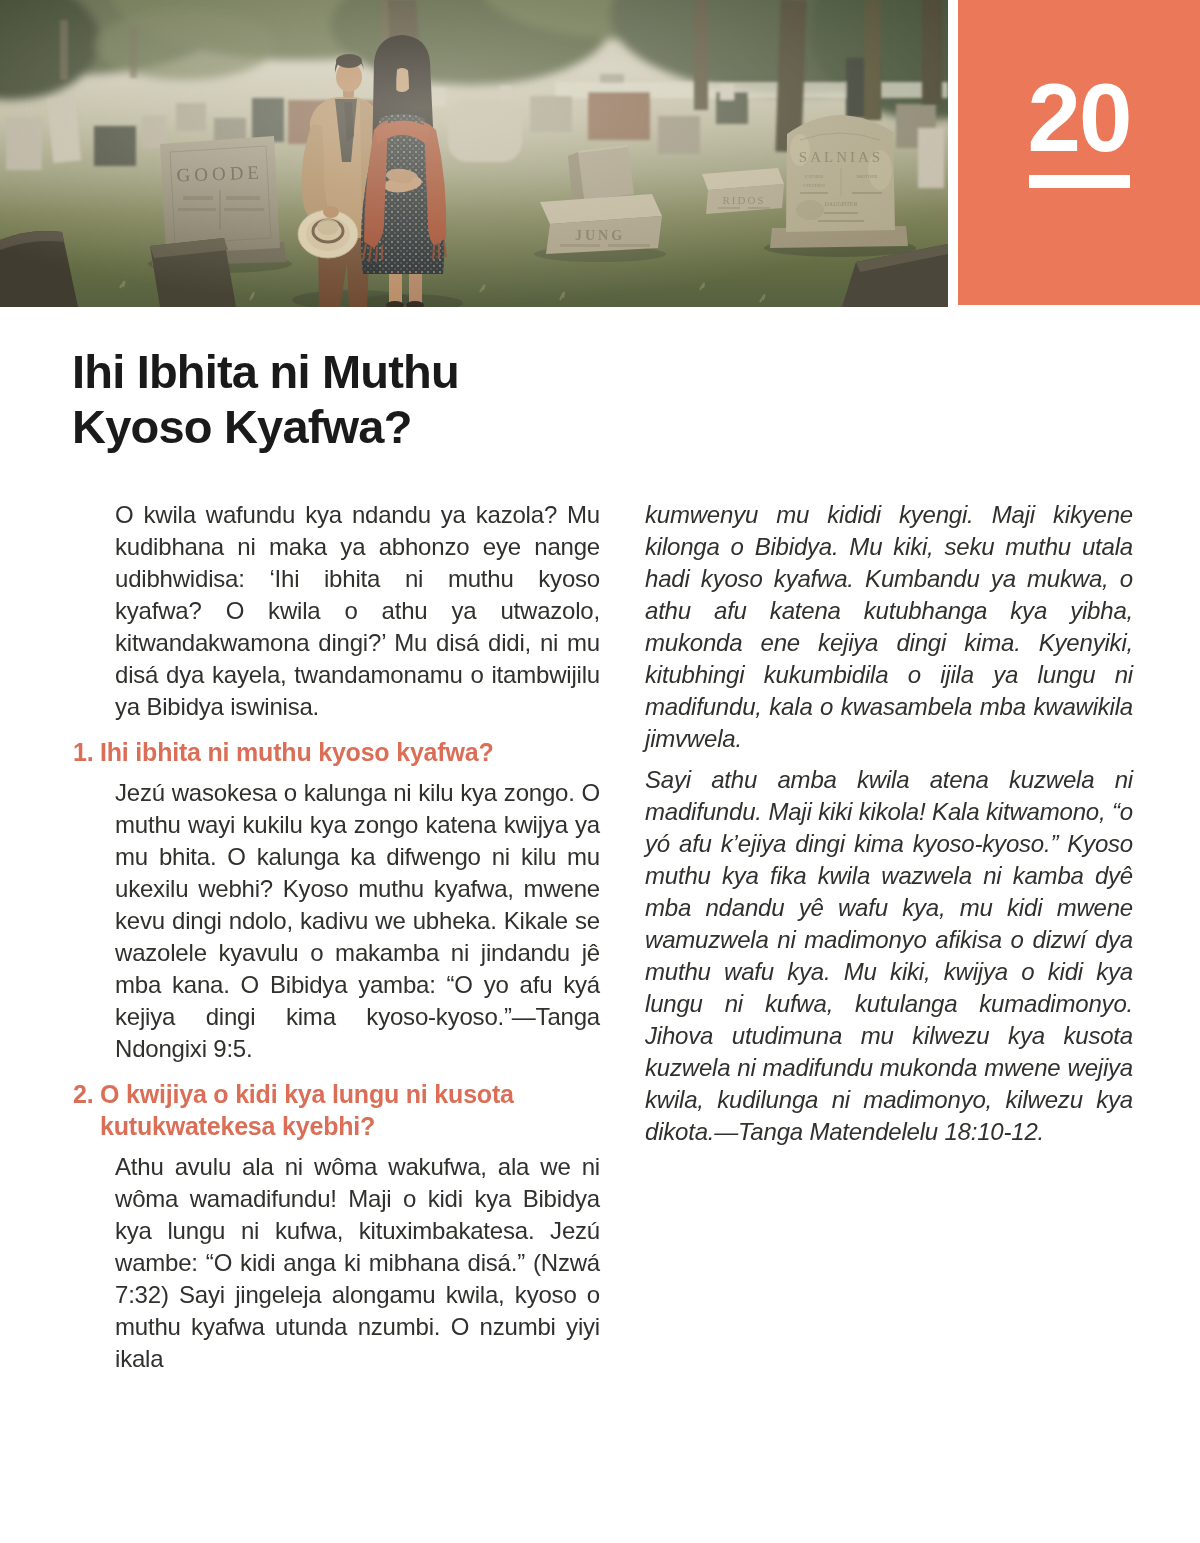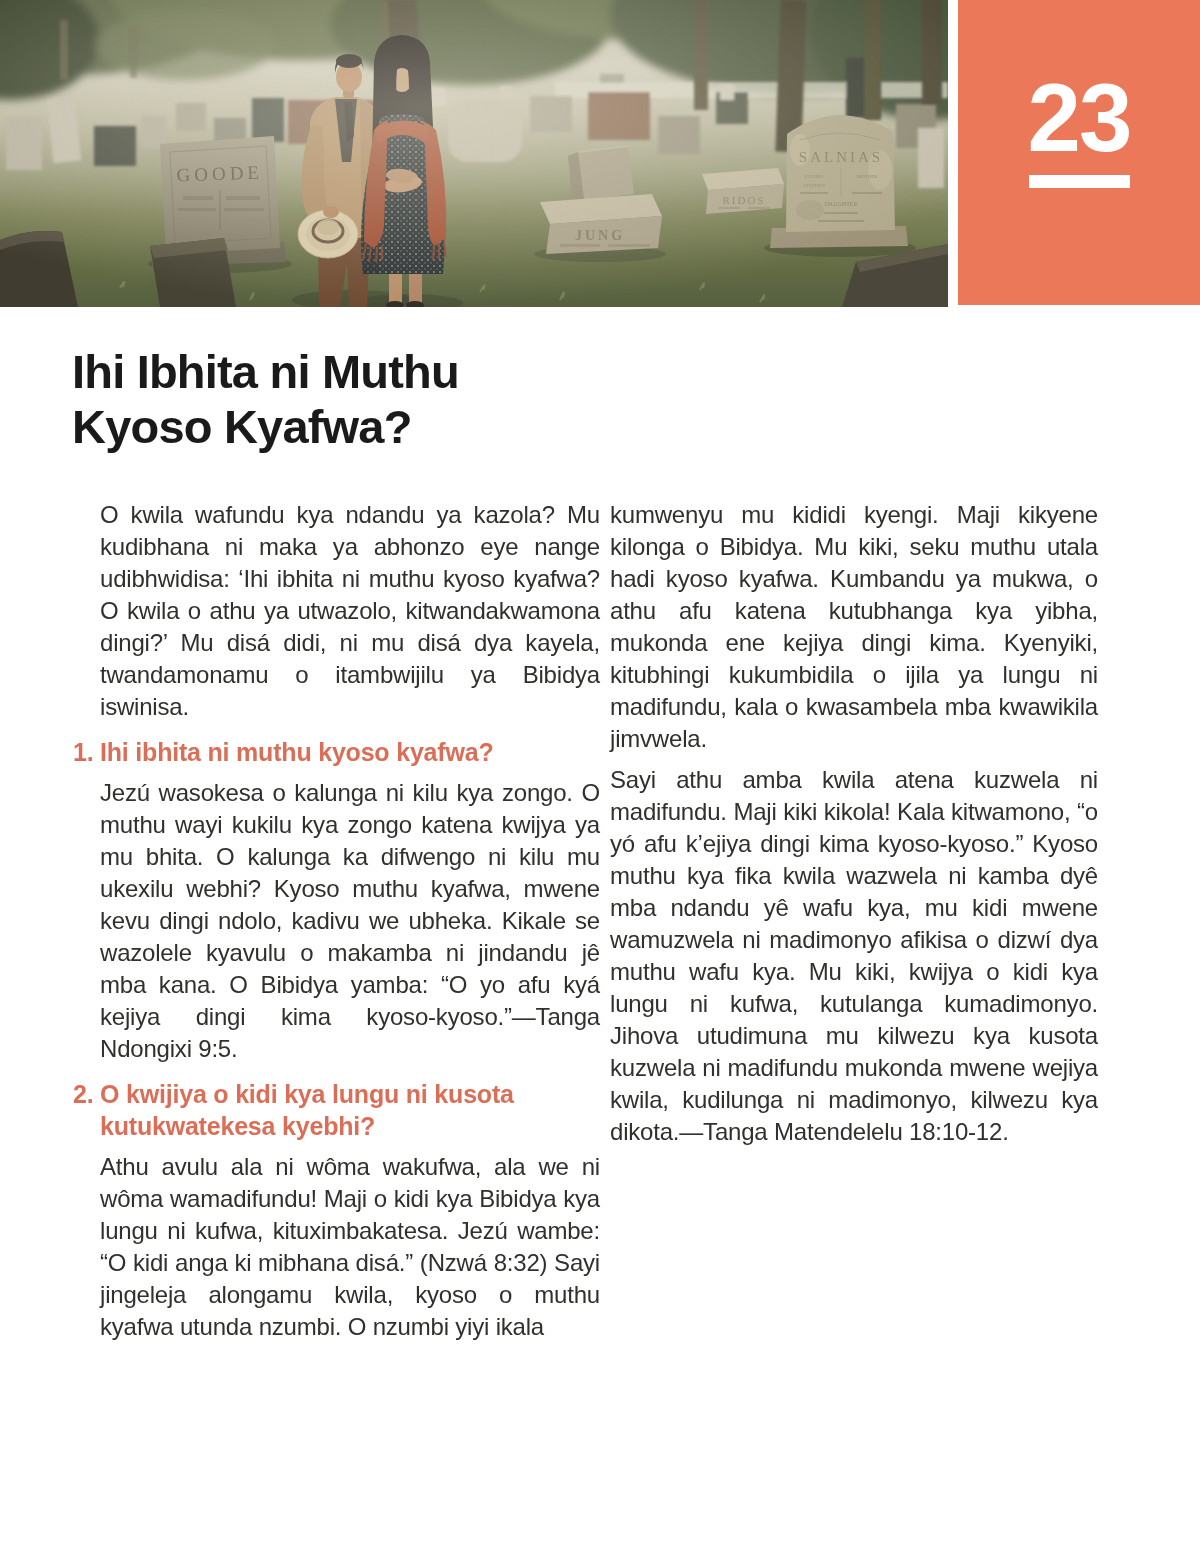--- a/index.html
+++ b/index.html
@@ -25,23 +25,23 @@
   .lesson-underline{width:101px;height:13px;background:#ffffff;margin-top:9px;}
   .title{
     position:absolute;left:72px;top:344px;width:490px;margin:0;
     font-size:47px;line-height:55px;font-weight:700;color:var(--title-color);letter-spacing:-0.8px;
   }
   .col{
     position:absolute;top:499px;font-size:24px;line-height:32px;
     color:var(--body-color);text-align:justify;letter-spacing:-0.2px;
   }
   .col-left{left:73px;width:527px;}
-  .col-right{left:610px;width:488px;}
+  .col-right{left:645px;width:488px;font-style:italic;}
   .para{margin:0 0 9px 0;}
-  .col-left .para{margin-left:27px;}
+  .col-left .para{margin-left:42px;}
   .s-heading{
     display:flex;margin:13px 0 9px 0;font-weight:700;font-size:25px;line-height:32px;
     color:var(--heading-accent);text-align:left;letter-spacing:-0.2px;
   }
   .s-num{flex:0 0 27px;}
   .b{font-weight:400;}
 </style>
 </head>
 <body>
 
@@ -258,21 +258,21 @@
       <polygon points="150,246 224,238 236,307 160,307" fill="#474334"></polygon>
       <polygon points="150,246 224,238 228,250 154,258" fill="#5d5846"></polygon>
       <polygon points="856,262 948,244 948,307 842,307" fill="#4b473a"></polygon>
       <polygon points="856,262 948,244 948,254 860,272" fill="#5f5a4a"></polygon>
     </g>
 
     <rect x="0" y="0" width="948" height="307" fill="url(#haze)"></rect>
   </svg>
 
   <div class="lesson-badge">
-    <div class="lesson-number">23</div>
+    <div class="lesson-number">20</div>
     <div class="lesson-underline"></div>
   </div>
 
   <h1 class="title">Ihi Ibhita ni Muthu Kyoso Kyafwa?</h1>
 
   <div class="col col-left">
     <p class="para"><span>O kwila wafundu kya ndandu ya kazola? Mu kudibhana ni maka ya abhonzo eye nange udibhwidisa: ‘Ihi ibhita ni muthu kyoso kyafwa? O kwila o athu ya utwazolo, kitwandakwamona dingi?’ Mu disá didi, ni mu disá dya kayela, twandamonamu o itambwijilu ya Bibidya iswinisa.</span></p>
 
     <div class="section">
       <div class="s-heading">
@@ -280,21 +280,21 @@
         <span class="s-text">Ihi ibhita ni muthu kyoso kyafwa?</span>
       </div>
       <p class="para"><span>Jezú wasokesa o kalunga ni kilu kya zongo. O muthu wayi kukilu kya zongo katena kwijya ya mu bhita. O kalunga ka difwengo ni kilu mu ukexilu webhi? Kyoso muthu kyafwa, mwene kevu dingi ndolo, kadivu we ubheka. Kikale se wazolele kyavulu o makamba ni jindandu jê mba kana. O Bibidya yamba: </span><span class="b">“O yo afu kyá kejiya dingi kima kyoso-kyoso.”</span><span>—Tanga Ndongixi 9:5.</span></p>
     </div>
 
     <div class="section">
       <div class="s-heading">
         <span class="s-num">2.</span>
         <span class="s-text">O kwijiya o kidi kya lungu ni kusota kutukwatekesa kyebhi?</span>
       </div>
-      <p class="para"><span>Athu avulu ala ni wôma wakufwa, ala we ni wôma wamadifundu! Maji o kidi kya Bibidya kya lungu ni kufwa, kituximbakatesa. Jezú wambe: </span><span class="b">“O kidi anga ki mibhana disá.”</span><span> (Nzwá 8:32) Sayi jingeleja alongamu kwila, kyoso o muthu kyafwa utunda nzumbi. O nzumbi yiyi ikala</span></p>
+      <p class="para"><span>Athu avulu ala ni wôma wakufwa, ala we ni wôma wamadifundu! Maji o kidi kya Bibidya kya lungu ni kufwa, kituximbakatesa. Jezú wambe: </span><span class="b">“O kidi anga ki mibhana disá.”</span><span> (Nzwá 7:32) Sayi jingeleja alongamu kwila, kyoso o muthu kyafwa utunda nzumbi. O nzumbi yiyi ikala</span></p>
     </div>
   </div>
 
   <div class="col col-right">
     <p class="para"><span>kumwenyu mu kididi kyengi. Maji kikyene kilonga o Bibidya. Mu kiki, seku muthu utala hadi kyoso kyafwa. Kumbandu ya mukwa, o athu afu katena kutubhanga kya yibha, mukonda ene kejiya dingi kima. Kyenyiki, kitubhingi kukumbidila o ijila ya lungu ni madifundu, kala o kwasambela mba kwawikila jimvwela.</span></p>
     <p class="para"><span>Sayi athu amba kwila atena kuzwela ni madifundu. Maji kiki kikola! Kala kitwamono, “o yó afu k’ejiya dingi kima kyoso-kyoso.” Kyoso muthu kya fika kwila wazwela ni kamba dyê mba ndandu yê wafu kya, mu kidi mwene wamuzwela ni madimonyo afikisa o dizwí dya muthu wafu kya. Mu kiki, kwijya o kidi kya lungu ni kufwa, kutulanga kumadimonyo. Jihova utudimuna mu kilwezu kya kusota kuzwela ni madifundu mukonda mwene wejiya kwila, kudilunga ni madimonyo, kilwezu kya dikota.—Tanga Matendelelu 18:10-12.</span></p>
   </div>
 
 </div>
 

